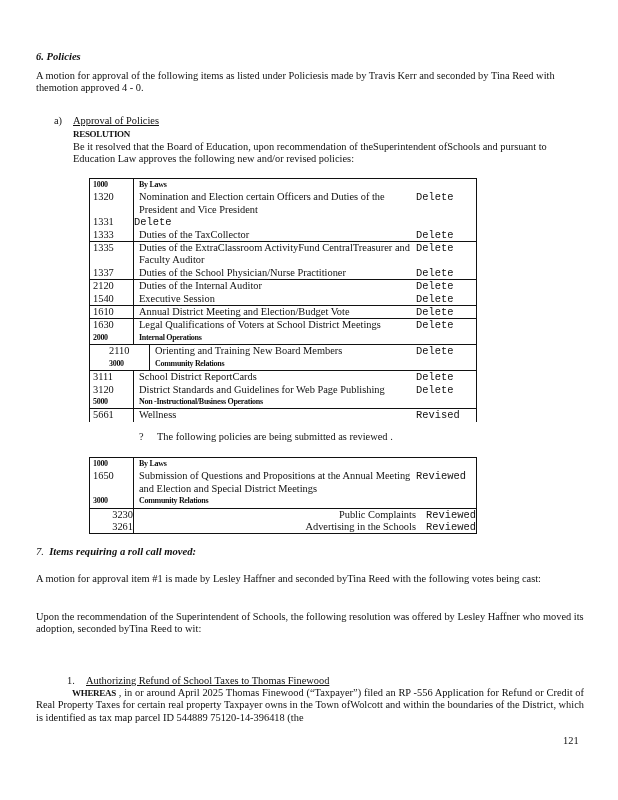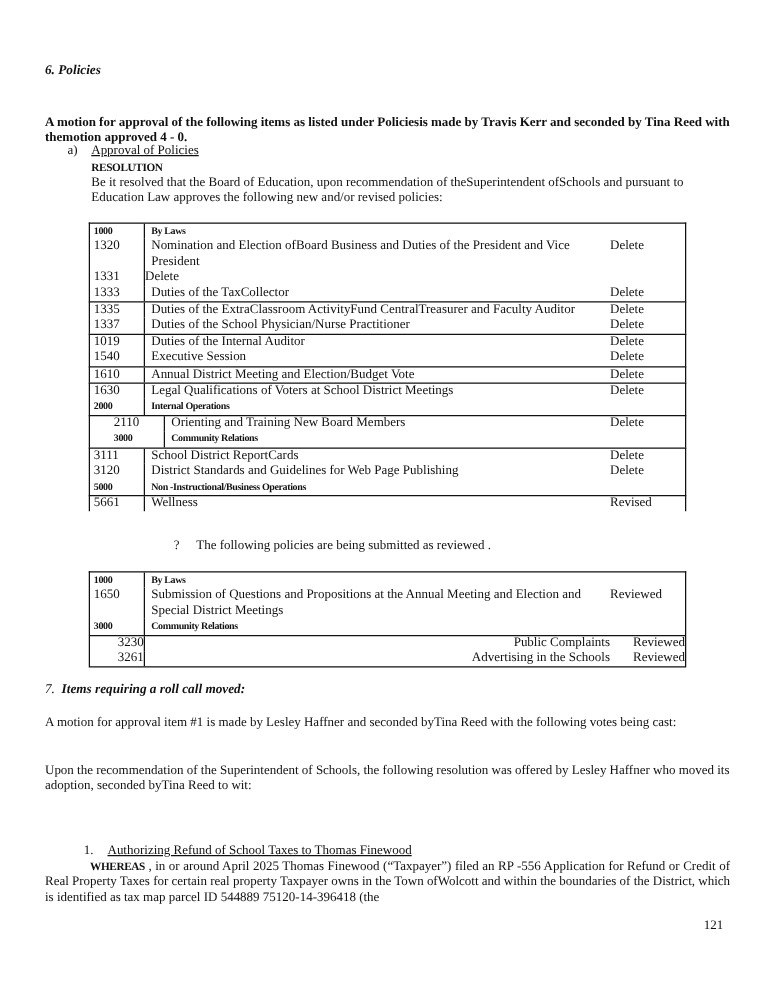--- a/index.html
+++ b/index.html
@@ -9,50 +9,50 @@
       color: #111111; font-size: 10.4px; line-height: 12.4px;
     }
     .abs { position: absolute; }
     .sec-title { font-weight: bold; font-style: italic; font-size: 10.6px; }
     .para { left: 36px; width: 548px; }
     .underline { text-decoration: underline; }
     .bold-cond { font-weight: bold; font-size: 9px; letter-spacing: -0.3px; }
     .justify { text-align: justify; text-align-last: left; }
 
     
-    .ptable { position: absolute; left: 71px; width: 478px; border-collapse: collapse; }
+    .ptable { position: absolute; left: 89px; width: 388px; border-collapse: collapse; }
     .ptable .row { display: flex; }
     .ptable .c1 { width: 44px; padding-left: 3px; box-sizing: border-box; border-right: 1px solid #111; }
     .ptable .c2 { flex: 1; padding-left: 5px; box-sizing: border-box; }
-    .ptable .c3 { width: 60px; box-sizing: border-box; }
+    .ptable .c3 { width: 60px; box-sizing: border-box; font-family: Liberation Mono, monospace; }
     .ptable .grp { border-top: 1px solid #111; }
     .ptable .cat .c1, .ptable .cat .c2 { font-weight: bold; font-size: 8px; letter-spacing: -0.3px; }
   </style>
 </head>
 <body>
 
 <div class="abs sec-title" style="left:36px; top:51px;">6.   Policies</div>
 
-<div class="abs para" style="top:93px;font-weight:bold;">A motion for approval of the following items as listed under  Policiesis  made by  Travis Kerr and seconded  by Tina Reed  with  themotion approved  4 - 0.</div>
+<div class="abs para" style="top:70px;">A motion for approval of the following items as listed under  Policiesis  made by  Travis Kerr and seconded  by Tina Reed  with  themotion approved  4 - 0.</div>
 
 <div class="abs" style="left:54px; top:115px;">a)</div>
 <div class="abs underline" style="left:73px; top:115px;">Approval of Policies</div>
 <div class="abs bold-cond" style="left:73px; top:128px;">RESOLUTION</div>
 <div class="abs" style="left:73px; top:141px; width:512px;">Be it resolved  that the Board of Education, upon recommendation  of theSuperintendent   ofSchools and pursuant  to Education  Law approves  the following new  and/or  revised  policies:</div>
 
 <div id="table1" class="ptable" style="top:178px;">
     <div class="grp" style="border-left: 1px solid rgb(17, 17, 17); border-right: 1px solid rgb(17, 17, 17);">
       <div class="row cat">
         <div class="c1">1000</div>
         <div class="c2">By  Laws</div>
         <div class="c3"></div>
       </div>
       <div class="row">
         <div class="c1">1320</div>
-        <div class="c2">Nomination and Election ofBoard  Business and Duties  of the President  and Vice President</div>
+        <div class="c2">Nomination and Election certain  Officers and Duties  of the President  and Vice President</div>
         <div class="c3">Delete</div>
       </div>
       <div class="row">
         <div class="c1">1331</div>
         <div class="c3">Delete</div>
       </div>
       <div class="row">
         <div class="c1">1333</div>
         <div class="c2">Duties of the TaxCollector</div>
         <div class="c3">Delete</div>
@@ -65,21 +65,21 @@
         <div class="c3">Delete</div>
       </div>
       <div class="row">
         <div class="c1">1337</div>
         <div class="c2">Duties of the School Physician/Nurse   Practitioner</div>
         <div class="c3">Delete</div>
       </div>
     </div>
     <div class="grp" style="border-left: 1px solid rgb(17, 17, 17); border-right: 1px solid rgb(17, 17, 17);">
       <div class="row">
-        <div class="c1">1019</div>
+        <div class="c1">2120</div>
         <div class="c2">Duties of the Internal  Auditor</div>
         <div class="c3">Delete</div>
       </div>
       <div class="row">
         <div class="c1">1540</div>
         <div class="c2">Executive Session</div>
         <div class="c3">Delete</div>
       </div>
     </div>
     <div class="grp" style="border-left: 1px solid rgb(17, 17, 17); border-right: 1px solid rgb(17, 17, 17);">

